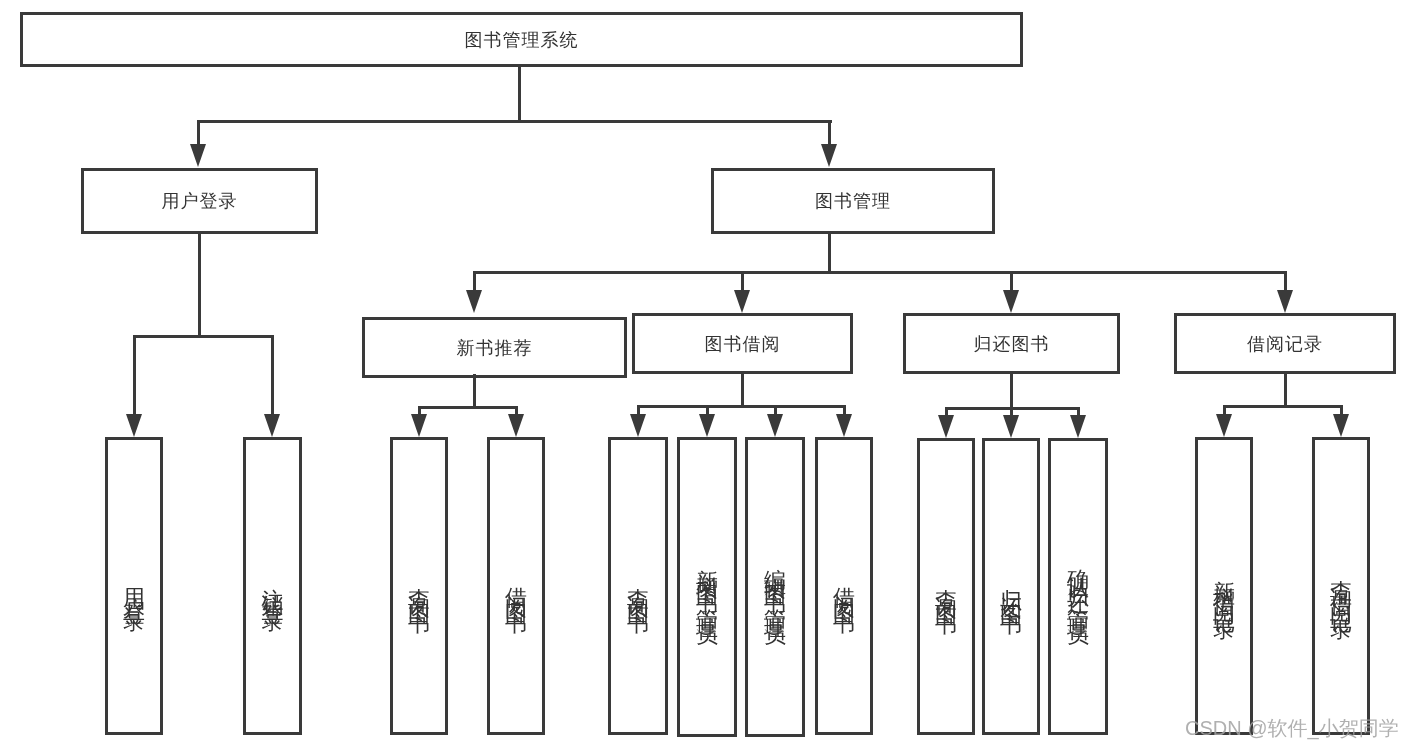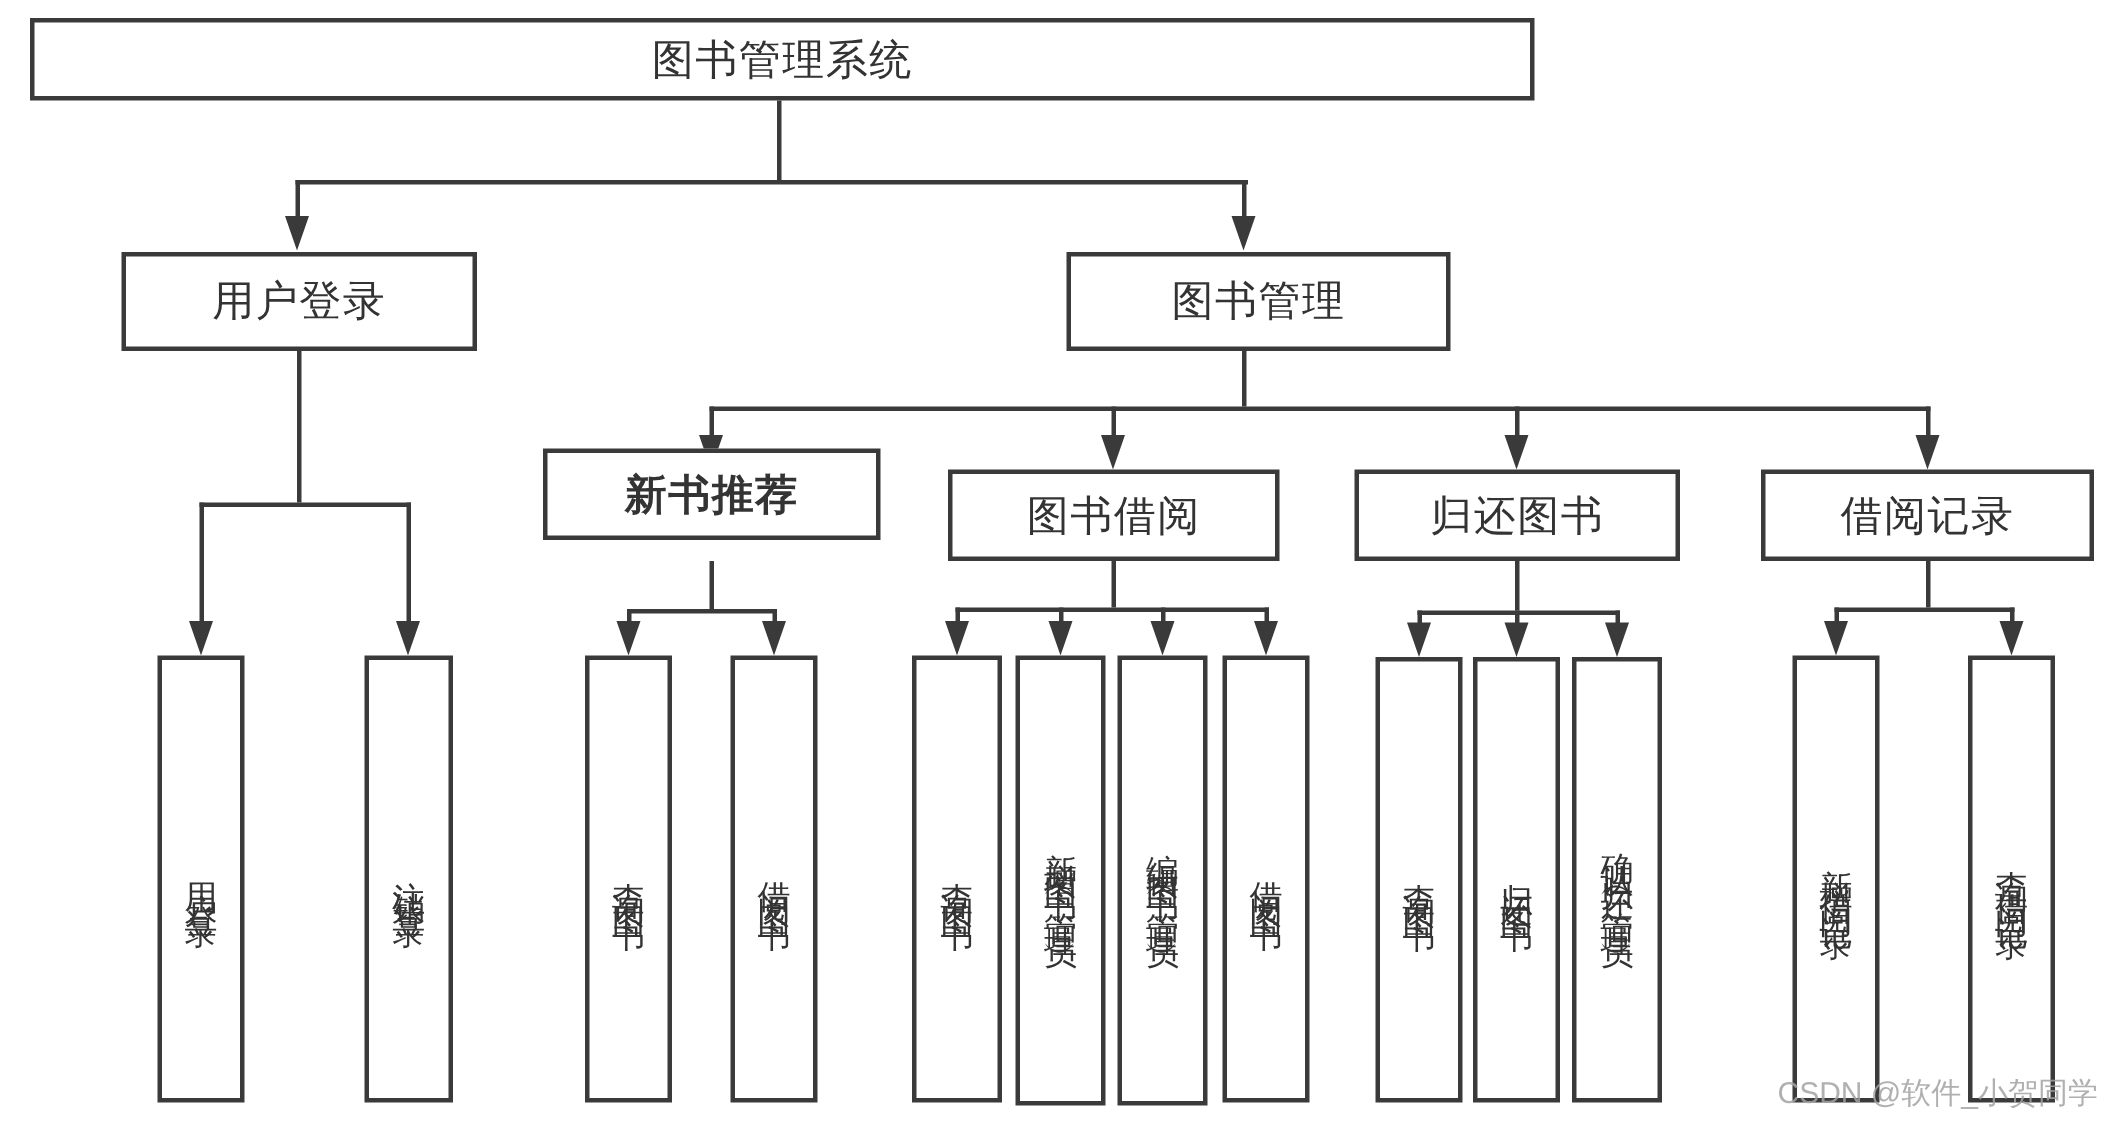--- a/index.html
+++ b/index.html
@@ -16,21 +16,21 @@
     font-family:"Liberation Sans","DejaVu Sans",sans-serif;
     color:var(--text);
     overflow:hidden;
   }
   .box{
     position:absolute;
     box-sizing:border-box;
     border:3px solid var(--line);
     background:#fff;
     display:flex;align-items:center;justify-content:center;
-    font-size:28px;
+    font-size:18px;
     letter-spacing:1px;
     color:var(--text);
   }
   .vbox{
     writing-mode:vertical-rl;
     text-orientation:mixed;
     font-size:22px;
     letter-spacing:8px;
     line-height:1;
   }
@@ -62,21 +62,21 @@
   <div class="box" style="left:20px;top:12px;width:1003px;height:55px;">图书管理系统</div>
 
   <div class="vline" style="left:518px;top:67px;height:53px;"></div>
   <div class="hline" style="left:197px;top:120px;width:635px;"></div>
   <div class="vline" style="left:197px;top:120px;height:26px;"></div>
   <div class="arrow" style="left:190px;top:144px;"></div>
   <div class="vline" style="left:828px;top:120px;height:26px;"></div>
   <div class="arrow" style="left:821px;top:144px;"></div>
 
   <div class="box" style="left:81px;top:168px;width:237px;height:66px;">用户登录</div>
-  <div class="box" style="left:711px;top:168px;width:256px;height:66px;">图书管理</div>
+  <div class="box" style="left:711px;top:168px;width:284px;height:66px;">图书管理</div>
 
   <div class="vline" style="left:198px;top:234px;height:101px;"></div>
   <div class="hline" style="left:133px;top:335px;width:141px;"></div>
   <div class="vline" style="left:133px;top:335px;height:82px;"></div>
   <div class="arrow" style="left:126px;top:414px;"></div>
   <div class="vline" style="left:271px;top:335px;height:82px;"></div>
   <div class="arrow" style="left:264px;top:414px;"></div>
 
   <div class="box vbox" style="left:105px;top:437px;width:58px;height:298px;">用户登录</div>
   <div class="box vbox" style="left:243px;top:437px;width:59px;height:298px;">注销登录</div>
@@ -85,21 +85,21 @@
   <div class="hline" style="left:473px;top:271px;width:814px;"></div>
   <div class="vline" style="left:473px;top:271px;height:22px;"></div>
   <div class="arrow" style="left:466px;top:290px;"></div>
   <div class="vline" style="left:741px;top:271px;height:22px;"></div>
   <div class="arrow" style="left:734px;top:290px;"></div>
   <div class="vline" style="left:1010px;top:271px;height:22px;"></div>
   <div class="arrow" style="left:1003px;top:290px;"></div>
   <div class="vline" style="left:1284px;top:271px;height:22px;"></div>
   <div class="arrow" style="left:1277px;top:290px;"></div>
 
-  <div class="box" style="left:362px;top:299px;width:225px;height:61px;font-weight:bold;">新书推荐</div>
+  <div class="box" style="left:362px;top:317px;width:265px;height:61px;">新书推荐</div>
   <div class="box" style="left:632px;top:313px;width:221px;height:61px;text-align:right;">图书借阅</div>
   <div class="box" style="left:903px;top:313px;width:217px;height:61px;">归还图书</div>
   <div class="box" style="left:1174px;top:313px;width:222px;height:61px;">借阅记录</div>
 
   <div class="vline" style="left:473px;top:374px;height:32px;"></div>
   <div class="hline" style="left:418px;top:406px;width:100px;"></div>
   <div class="vline" style="left:418px;top:406px;height:12px;"></div>
   <div class="arrow" style="left:411px;top:414px;"></div>
   <div class="vline" style="left:515px;top:406px;height:12px;"></div>
   <div class="arrow" style="left:508px;top:414px;"></div>

